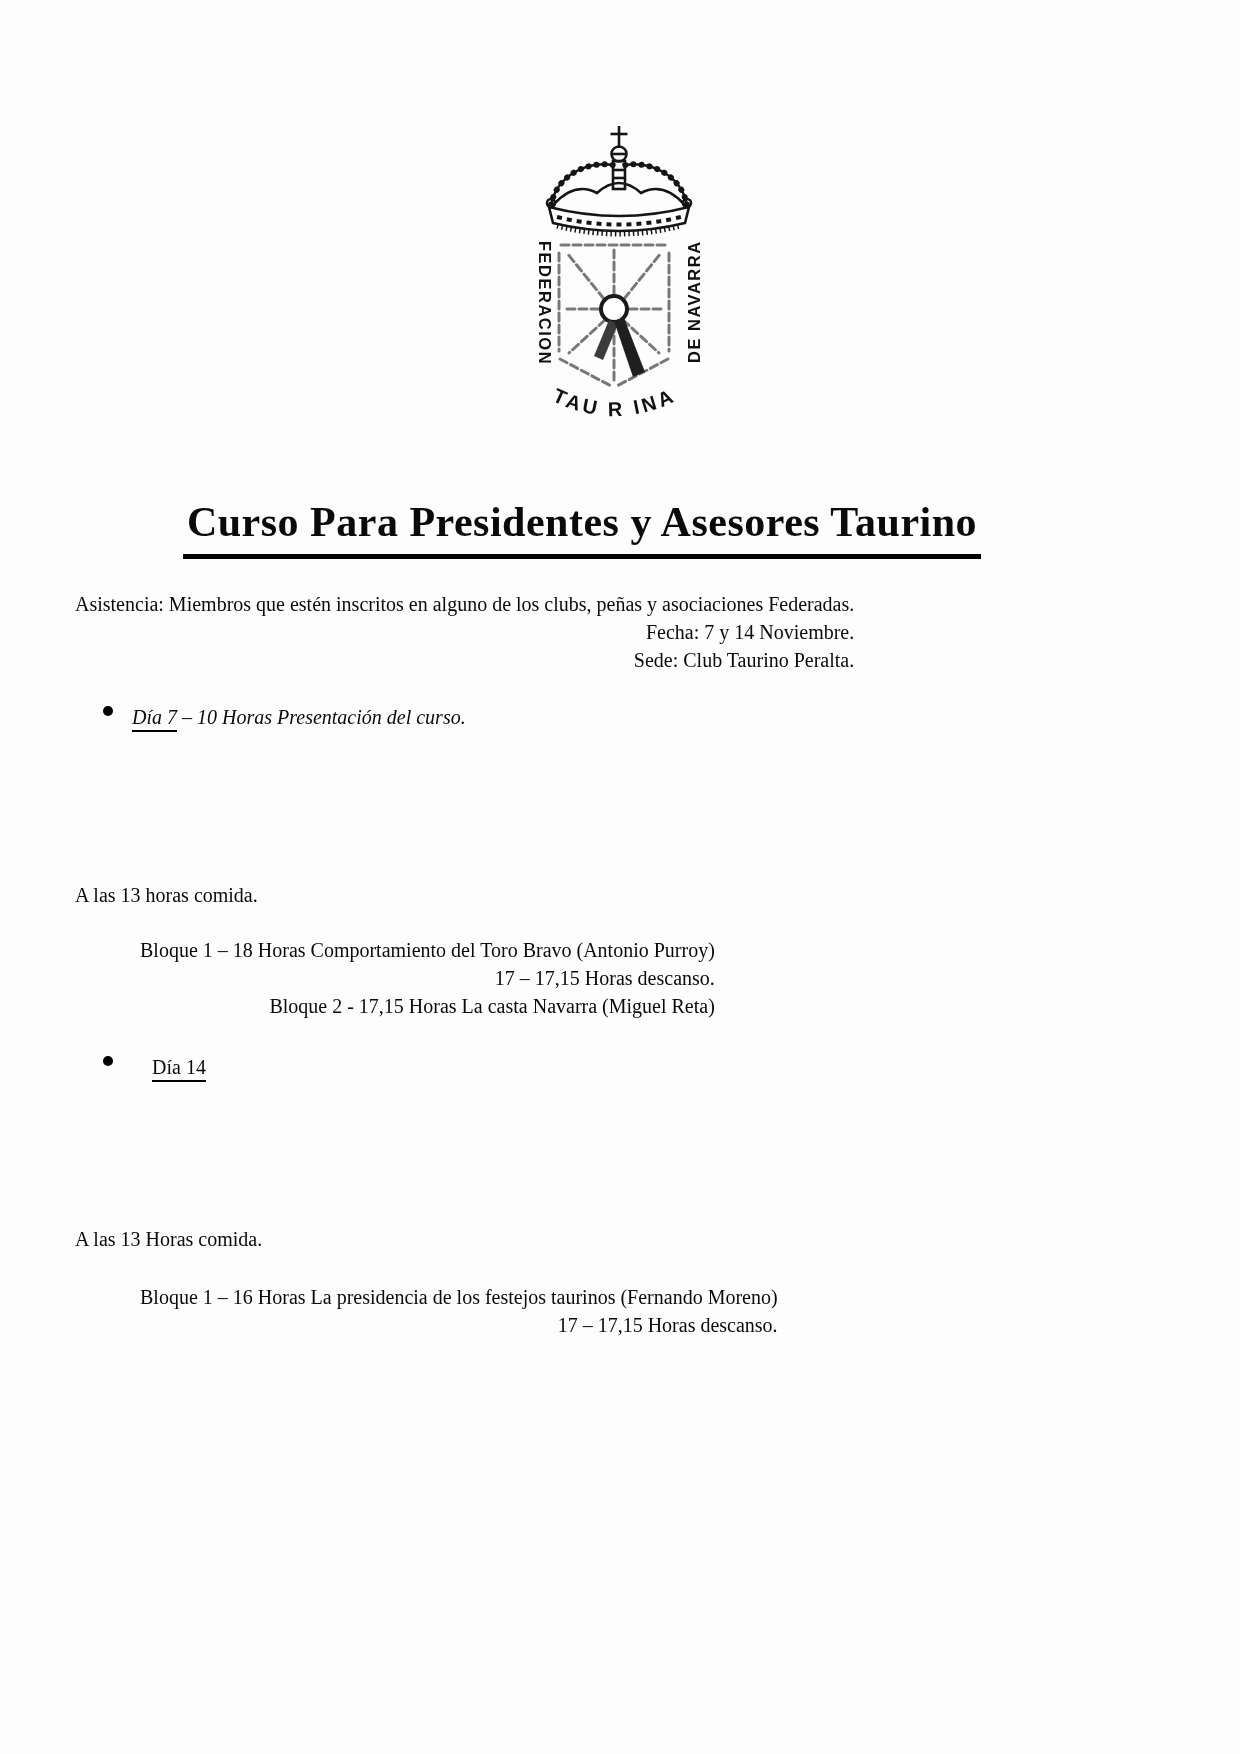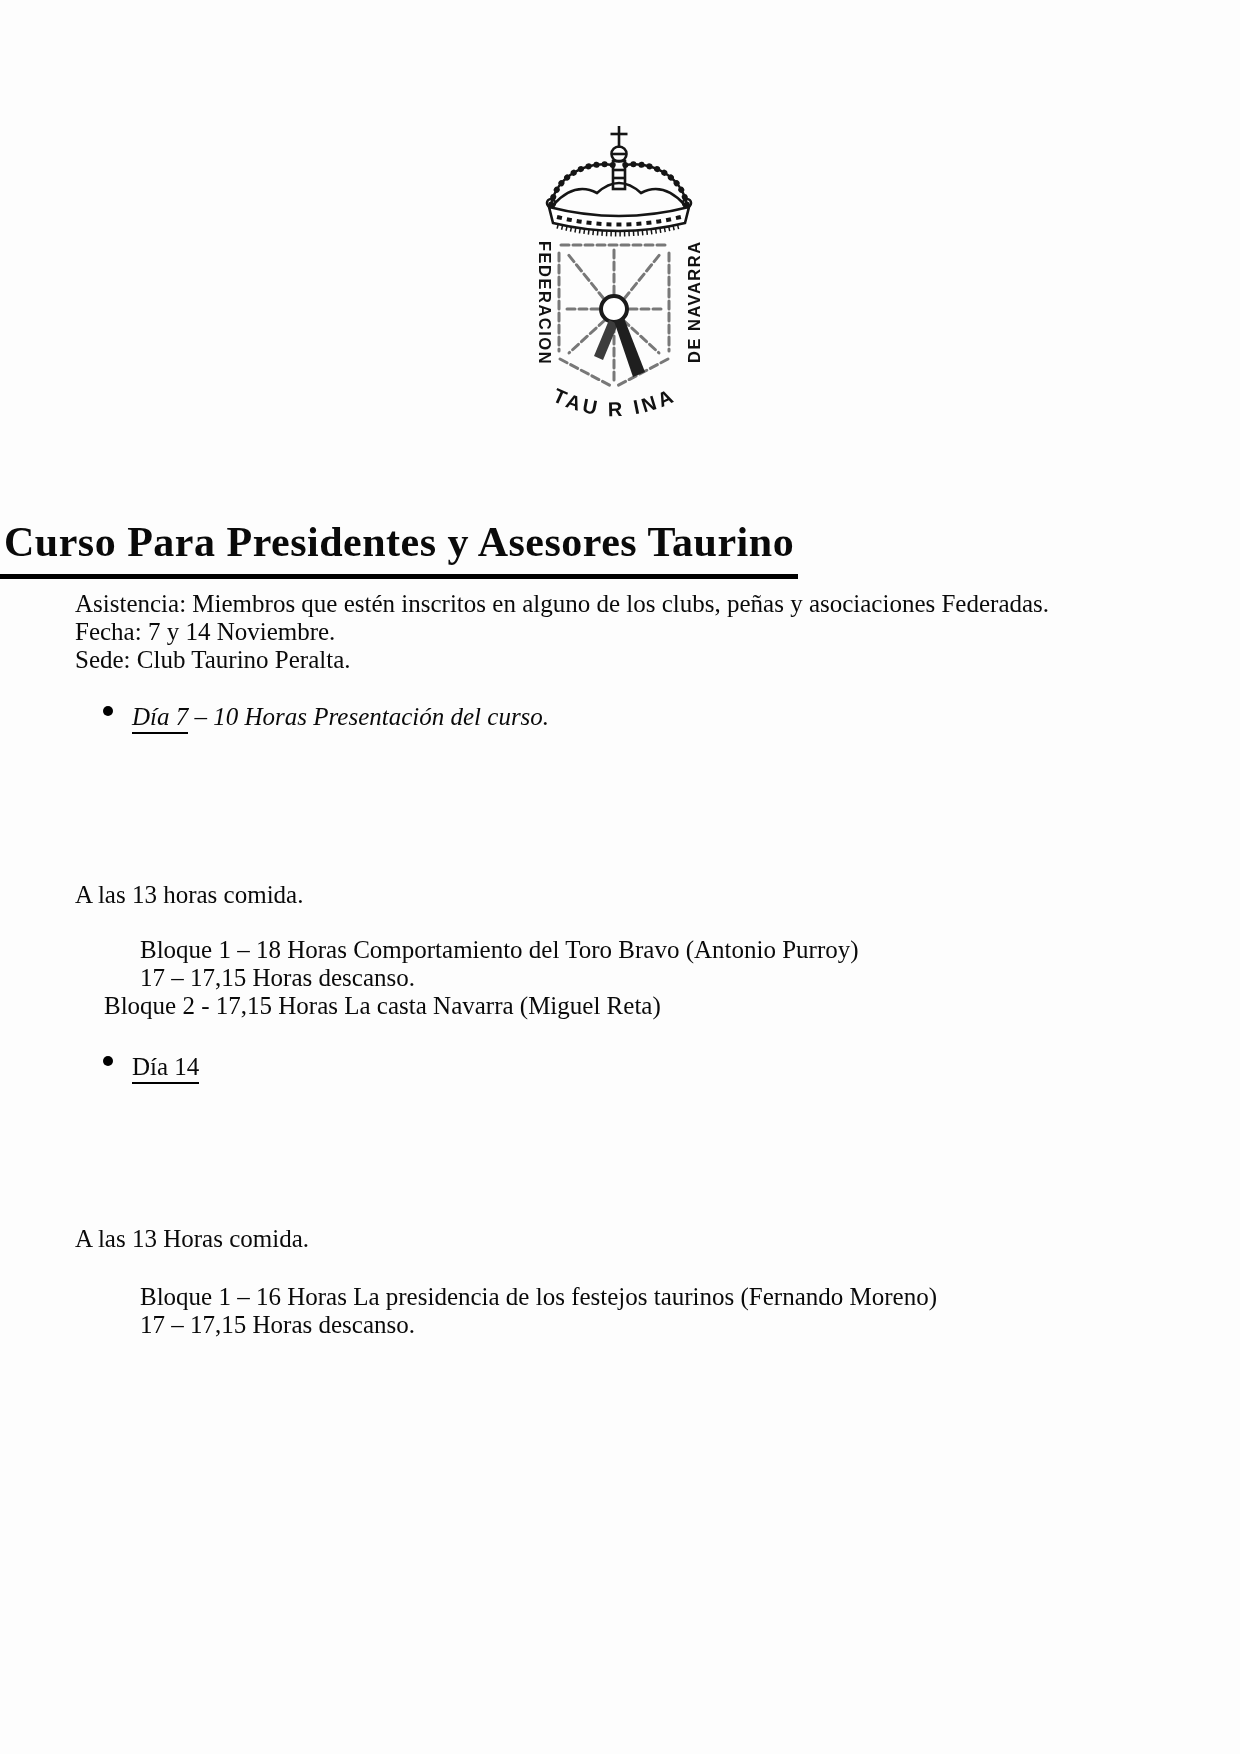--- a/index.html
+++ b/index.html
@@ -10,52 +10,53 @@
     background:#fdfdfd;
     font-family:"Liberation Serif","DejaVu Serif",serif;
     color:#0a0a0a;
     overflow:hidden;
   }
   .abs{position:absolute;}
   
   .logo{left:527px;top:123px;width:185px;height:312px;}
   
   .title{
-    left:0;top:516px;width:1164px;
-    text-align:left;
+    left:0;top:496px;width:1164px;
+    text-align:center;
     font-size:42px;font-weight:bold;
     line-height:52px;
     letter-spacing:.5px;
   }
   .title-inner{
     display:inline-block;
     border-bottom:5px solid #000;
     padding:0 4px 6px 4px;
   }
   
   .line{
-    font-size:25px;
+    font-size:20px;
     line-height:28px;
     white-space:pre-wrap;
+    text-align:right;
   }
   .intro{left:75px;top:590px;}
   .bullet-row{display:flex;align-items:baseline;}
   .bullet-dot{
     width:10px;height:10px;border-radius:50%;
     background:#000;flex:0 0 10px;
     margin-right:19px;
     position:relative;top:-6px;
     align-self:center;
   }
   .day7-bullet{left:103px;top:703px;font-style:italic;}
   .day7-morning{left:140px;top:763px;}
   .day7-lunch{left:75px;top:881px;}
   .day7-afternoon{left:104px;top:936px;}
   .ind36{padding-left:36px;}
-  .day14-bullet{left:103px;top:1053px;}
+  .day14-bullet{left:103px;top:1053px;gap:20px;}
   .day14-morning{left:140px;top:1111px;}
   .day14-lunch{left:75px;top:1225px;}
   .day14-afternoon{left:140px;top:1283px;}
   .ulabel{border-bottom:2px solid #000;padding-bottom:2px;}
   svg text{font-family:"Liberation Sans","DejaVu Sans",sans-serif;}
 </style>
 </head>
 <body>
 
 <div class="sheet">

